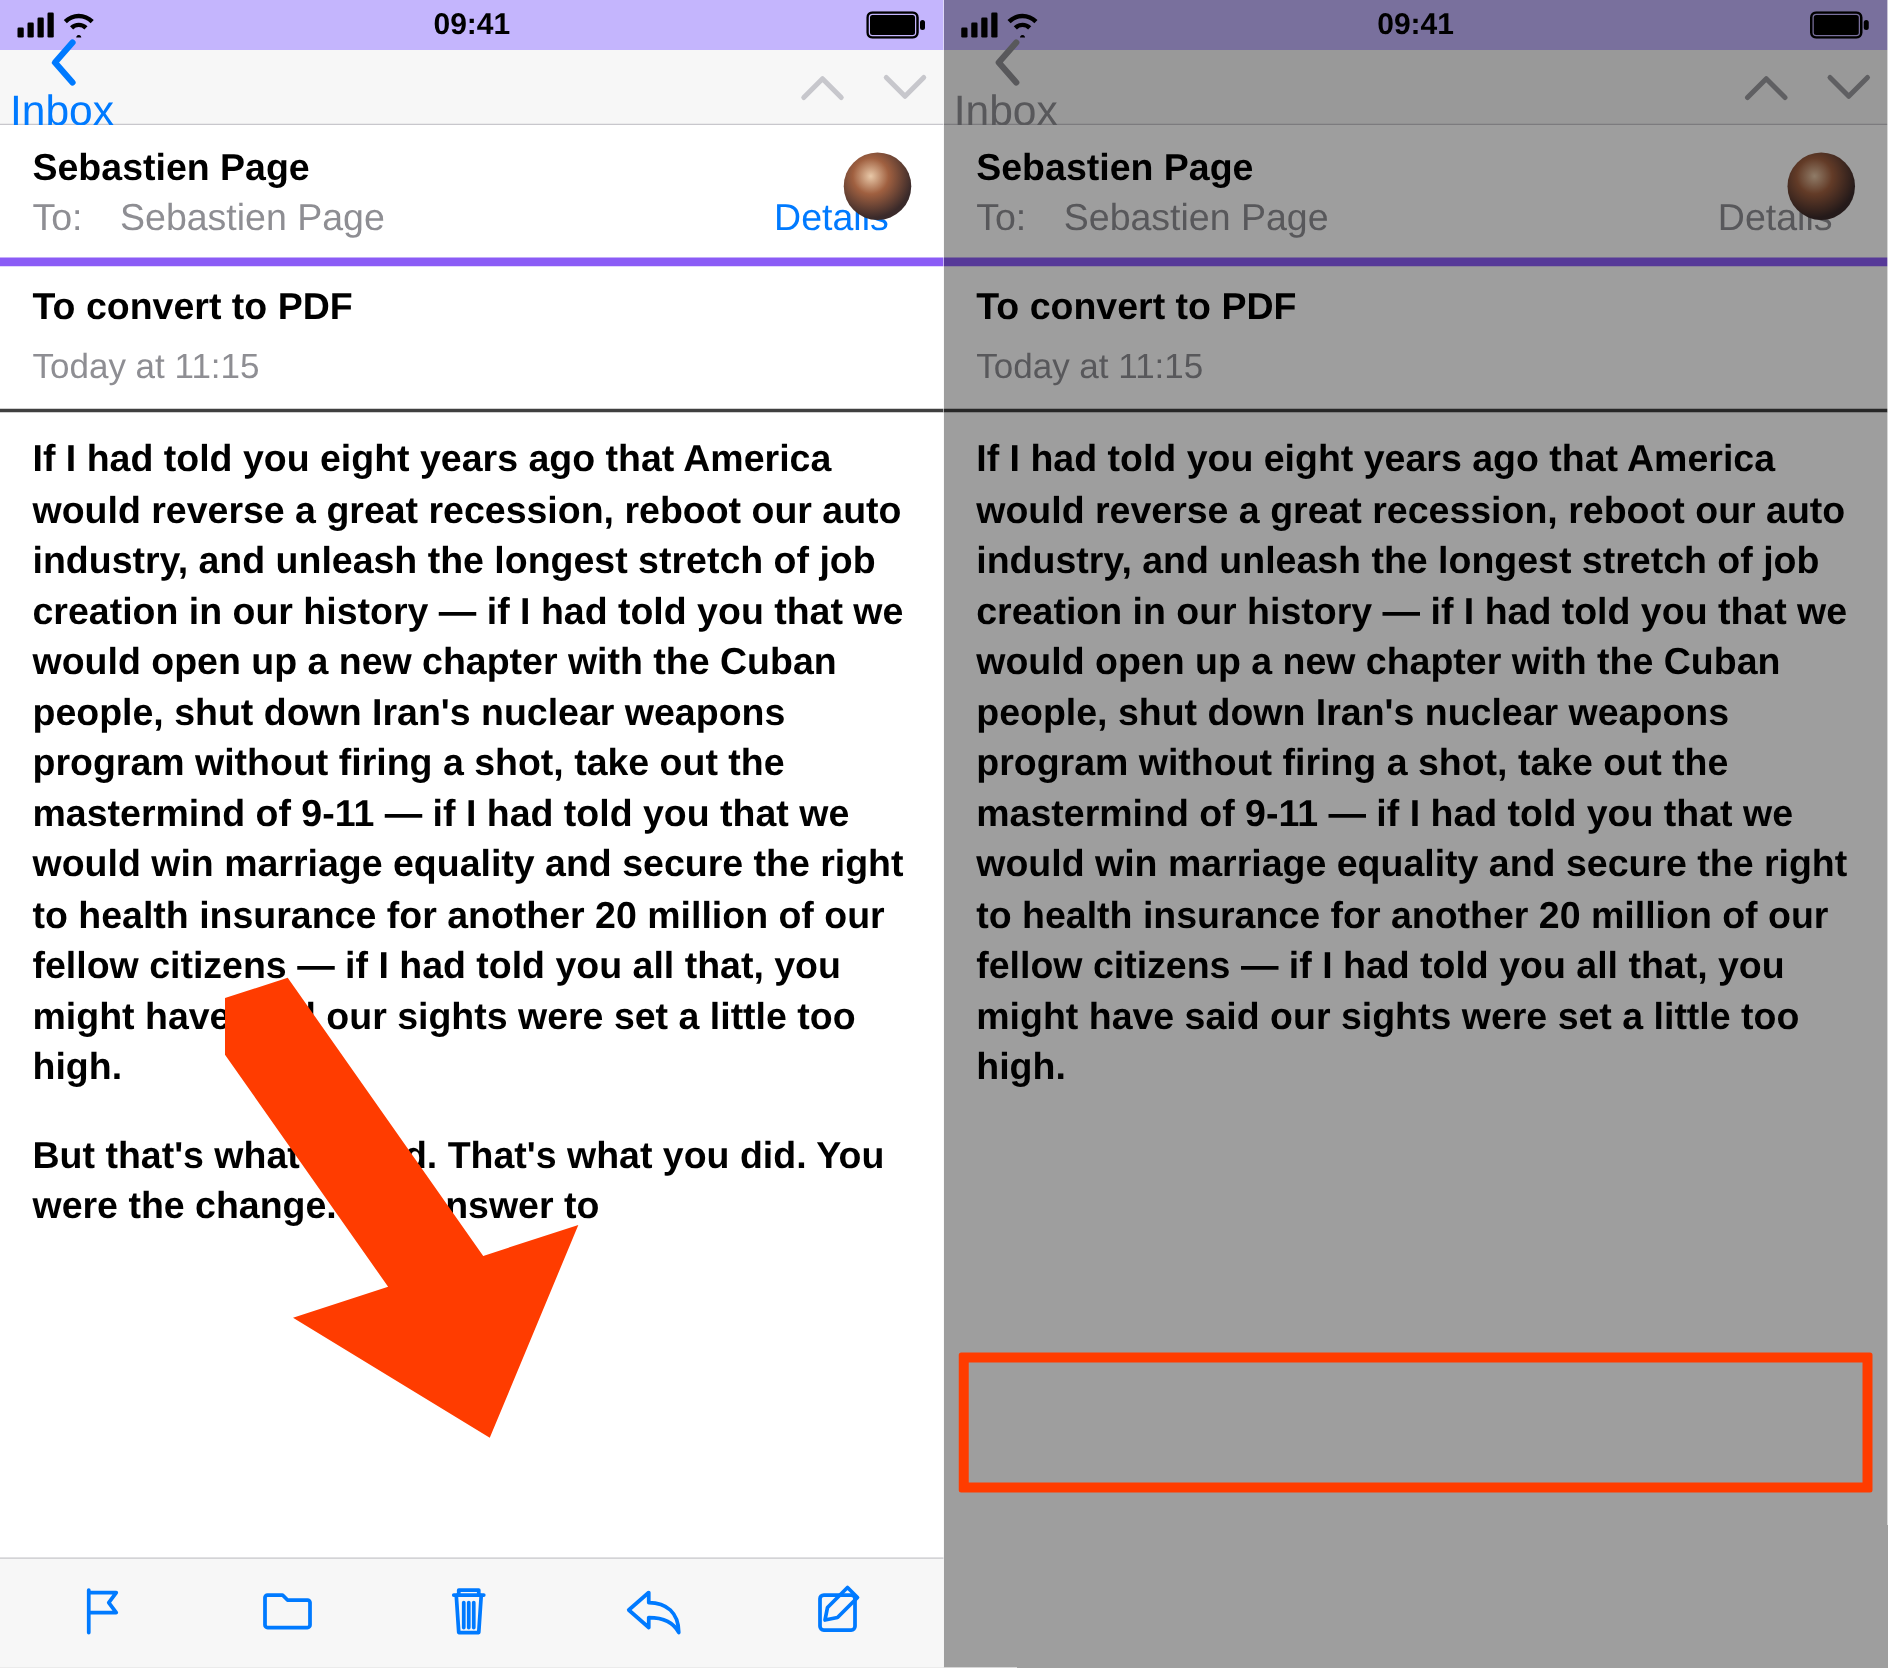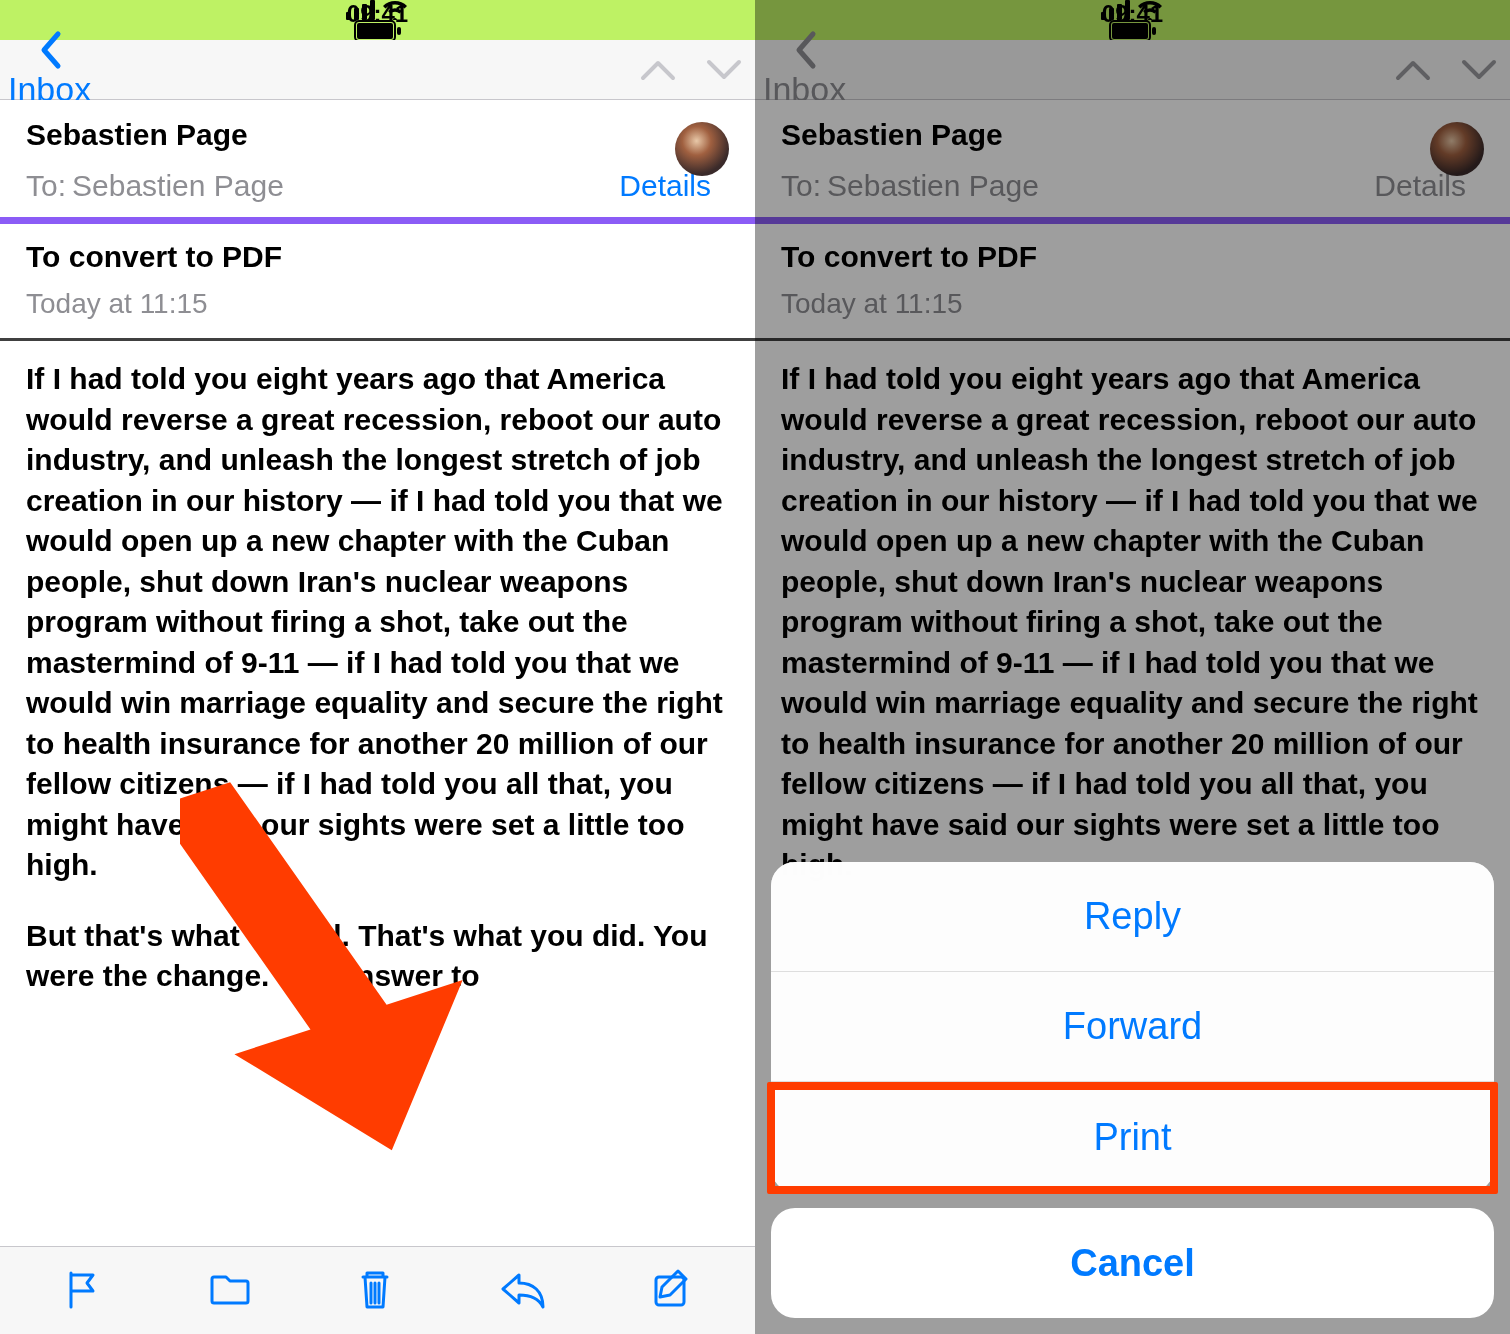--- a/index.html
+++ b/index.html
@@ -28,22 +28,21 @@
     pointer-events:none;
   }
 
   
   .status-bar {
     height: 40px;
     display:flex; align-items:center; justify-content:space-between;
     padding: 0 14px;
     font-size: 24px;
     font-weight: 600;
-    background: #bef264;
-    flex-direction: column;
+    background: #c4b5fd;
   }
   .sb-left, .sb-right { display:flex; align-items:center; gap:6px; }
   .sb-time { position:absolute; left:0; right:0; text-align:center; font-size:24px; font-weight:600; }
   .bars { display:flex; align-items:flex-end; gap:3px; height:20px;}
   .bars span { width:5px; background:#000; border-radius:1px;}
   .bars span:nth-child(1){height:8px;}
   .bars span:nth-child(2){height:12px;}
   .bars span:nth-child(3){height:16px;}
   .bars span:nth-child(4){height:20px;}
 
@@ -55,21 +54,21 @@
     background: #f7f7f7;
     border-bottom: 1px solid #c8c7cc;
   }
   .nav-back { display:flex; align-items:center; color:#007aff; font-size:34px;flex-direction:column; }
   .nav-back svg { margin-right: -2px;}
   .nav-arrows { display:flex; gap:28px; color:#c7c7cc;}
 
   
   .msg-header { padding: 18px 26px 14px 26px; border-bottom:7px solid #8b5cf6; background:#fff; position:relative; }
   .from { font-size:30px; font-weight:700; color:#000;}
-  .to-row { display:flex; align-items:center; margin-top:17px; font-size:30px;}
+  .to-row { display:flex; align-items:center; margin-top:6px; font-size:30px;gap:24px;}
   .to-label { color:#8e8e93; }
   .to-name { color:#8e8e93; margin-left:6px;}
   .details { color:#007aff; font-size:30px; margin-left:auto; margin-right:18px;}
   .avatar {
     width:54px; height:54px; border-radius:50%;
     background: radial-gradient(circle at 40% 35%, #e8c8a8 0%, #a06040 30%, #3a2a2a 70%);
     position:absolute; right:26px; top:22px;
   }
 
   .subject-block { padding: 16px 10px 18px 26px; border-bottom:3px solid #404040; background:#fff;}
@@ -283,24 +282,16 @@
 
   <div class="subject-block">
     <div class="subject">To convert to PDF</div>
     <div class="ts">Today at 11:15</div>
   </div>
 
   <div class="body">
     <p>If I had told you eight years ago that America would reverse a great recession, reboot our auto industry, and unleash the longest stretch of job creation in our history — if I had told you that we would open up a new chapter with the Cuban people, shut down Iran's nuclear weapons program without firing a shot, take out the mastermind of 9-11 — if I had told you that we would win marriage equality and secure the right to health insurance for another 20 million of our fellow citizens — if I had told you all that, you might have said our sights were set a little too high.</p>
   </div>
 
-  <div class="action-sheet">
-    <div class="sheet-group">
-      <div class="sheet-btn">Reply</div>
-      <div class="sheet-btn">Forward</div>
-      <div class="sheet-btn">Print</div>
-    </div>
-    <div class="sheet-cancel">Cancel</div>
-  </div>
 
   <div class="hl" style="left:12px; right:12px; top:1082px; height:112px;"></div>
 
 </div>
 
 </body></html>

